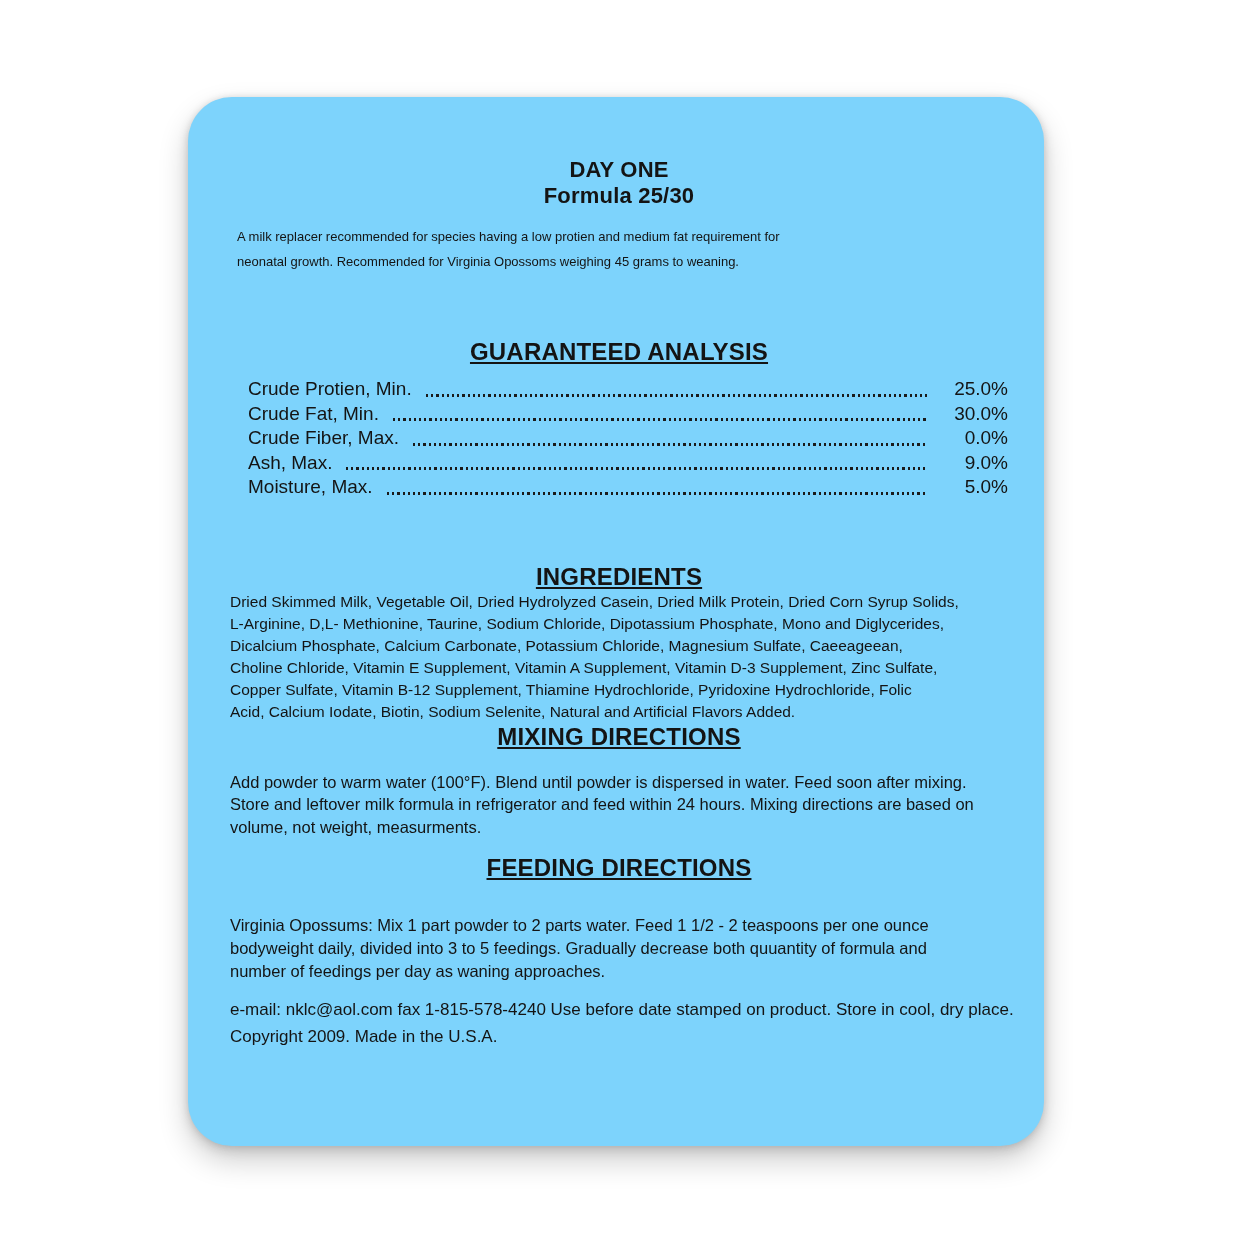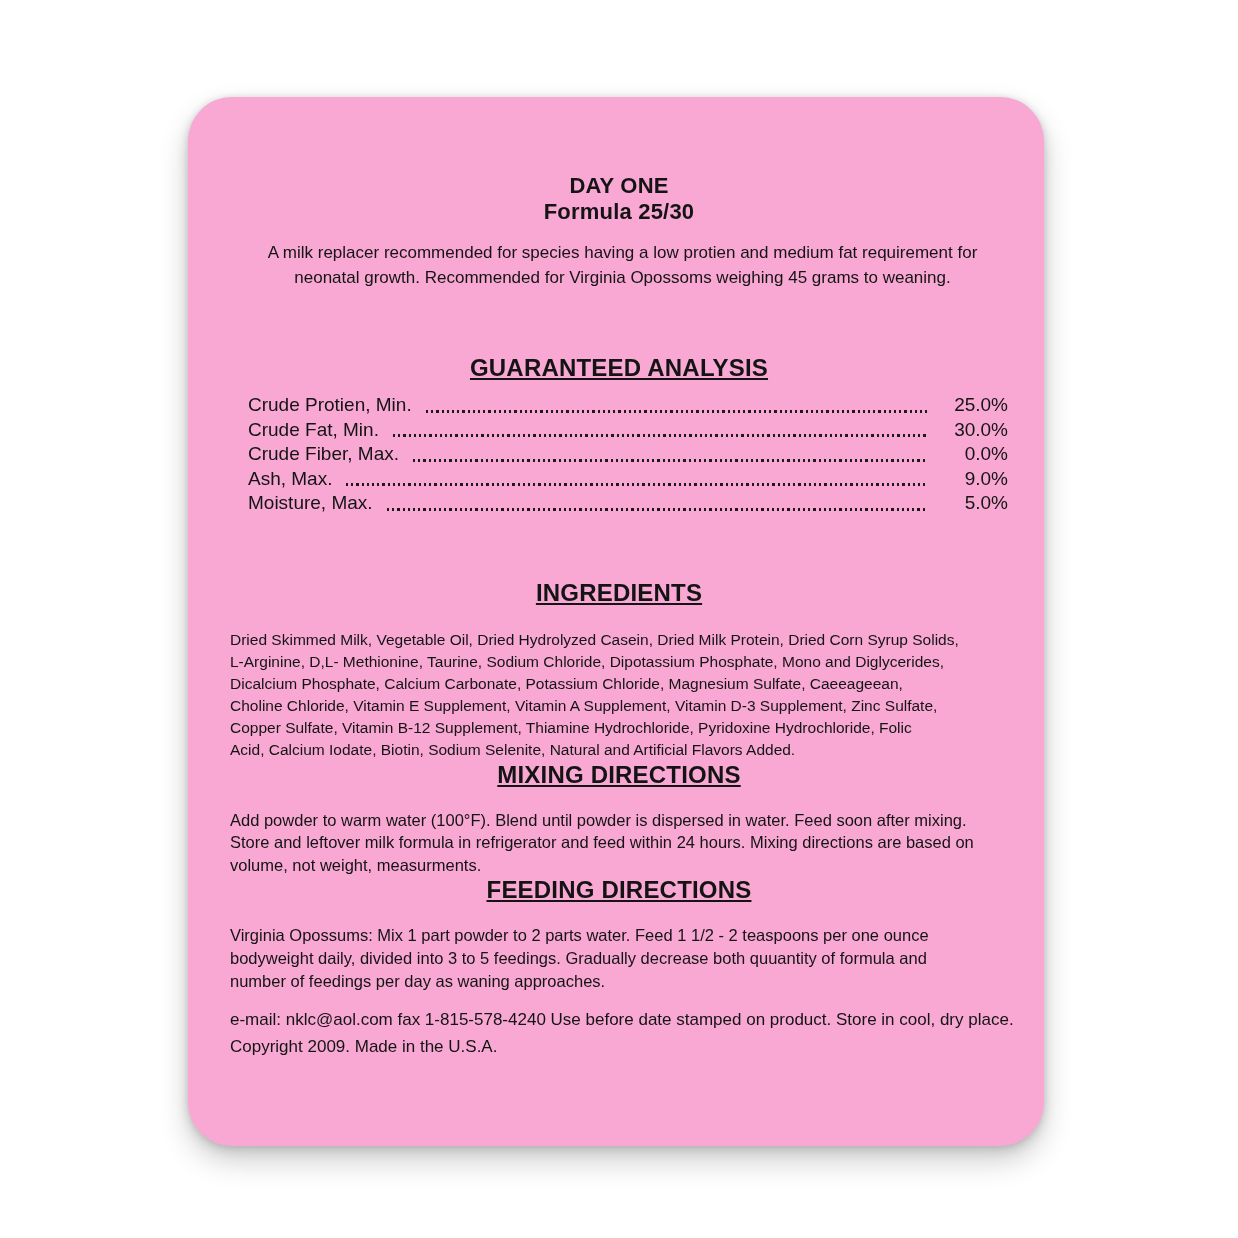--- a/index.html
+++ b/index.html
@@ -8,40 +8,39 @@
     background: #ffffff;
     font-family: "Liberation Sans", "DejaVu Sans", sans-serif;
     color: #141414;
     overflow: hidden;
   }
   .stage { position: relative; width: 1238px; height: 1238px; }
   .label-card {
     position: absolute;
     left: 188px; top: 97px;
     width: 856px; height: 1049px;
-    background: #f9a8d4;
+    background: #7dd3fc;
     border-radius: 44px;
     box-shadow: 0 14px 30px rgba(0,0,0,0.20), 0 4px 12px rgba(0,0,0,0.13), 0 0 6px rgba(0,0,0,0.08);
-    padding: 16px 36px 0 42px;
+    padding: 0 36px 0 42px;
     overflow: hidden;
   }
   .title-block {
     margin-top: 60px;
     text-align: center;
     font-weight: bold;
     font-size: 22px;
     line-height: 26px;
     letter-spacing: 0.2px;
   }
   .intro {
     margin-top: 15px;
     margin-left: 7px;
-    font-size: 17px;
+    font-size: 13px;
     line-height: 25px;
-    text-align: center;
   }
   .section-heading {
     text-align: center;
     font-weight: bold;
     font-size: 24px;
     line-height: 28px;
     letter-spacing: 0.2px;
     text-decoration: underline;
   }
   .h-ga { margin-top: 64px; }
@@ -55,33 +54,32 @@
   .analysis-row .dots {
     flex: 1;
     height: 3px;
     align-self: flex-end;
     margin: 0 14px 5px 14px;
     background-image: repeating-linear-gradient(to right, #1a1a1a 0 2.2px, transparent 2.2px 5.2px);
   }
   .analysis-row .value { width: 66px; text-align: right; white-space: nowrap; }
   .h-ingredients { margin-top: 63px; }
   .ingredients-text {
-    margin-top: 22px;
     font-size: 15.5px;
     line-height: 22px;
   }
   .h-mixing { }
   .mixing-text {
     margin-top: 20px;
     font-size: 16.5px;
     line-height: 22.5px;
   }
-  .h-feeding { margin-top: 0; }
+  .h-feeding { margin-top: 16px; }
   .feeding-text {
-    margin-top: 20px;
+    margin-top: 32px;
     font-size: 16.5px;
     line-height: 23px;
   }
   .footer-text {
     margin-top: 14px;
     font-size: 17px;
     line-height: 26.5px;
   }
   .tline { white-space: nowrap; }
 </style>

